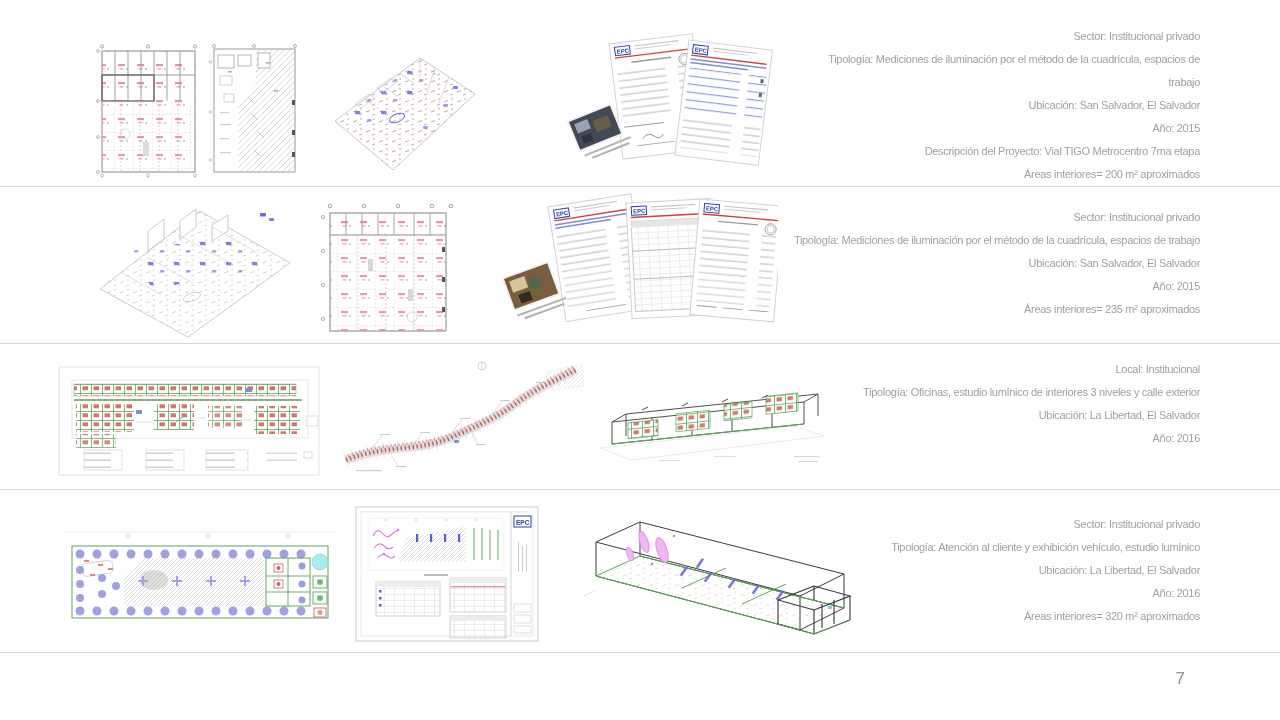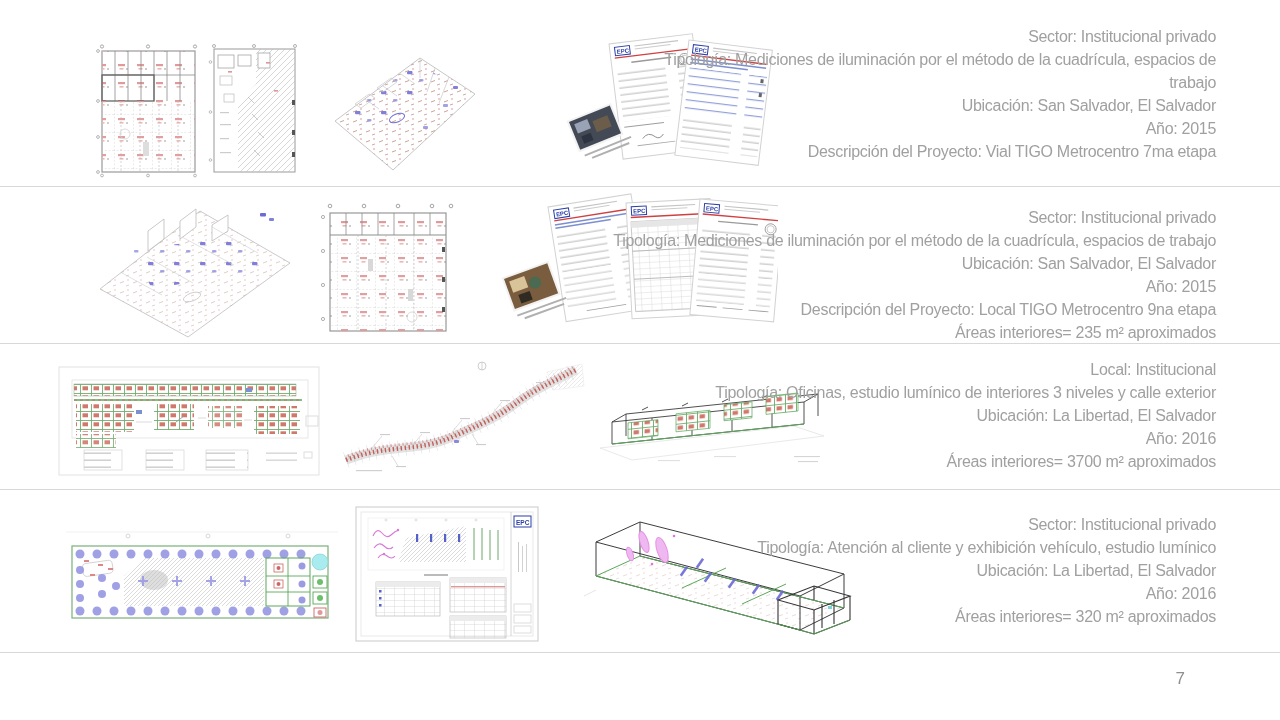--- a/index.html
+++ b/index.html
@@ -4,22 +4,22 @@
 <style>
   html,body{margin:0;padding:0;}
   body{
     width:1280px;height:720px;overflow:hidden;position:relative;background:#ffffff;
     font-family:"Liberation Sans", sans-serif;
   }
   .row{position:relative;border-bottom:1px solid #d8d8d8;}
   .row1{height:186px;} .row2{height:156px;} .row3{height:145px;} .row4{height:162px;}
   .thumb{position:absolute;}
   .info{
-    position:absolute;right:64px;text-align:right;
-    color:#a0a0a0;font-size:16px;line-height:23px;letter-spacing:-0.3px;font-weight:400;
+    position:absolute;right:80px;text-align:right;
+    color:#a0a0a0;font-size:11px;line-height:23px;letter-spacing:-0.3px;font-weight:400;
   }
   .info .line{white-space:nowrap;}
   .footer{position:relative;height:66px;}
   .page-number{
     position:absolute;right:95px;top:16px;font-size:17px;color:#8f8f8f;
   }
   svg{display:block;}
 </style>
 </head>
 <body>
@@ -172,20 +172,21 @@
     </g>
   </svg>
 
   <div class="info" style="top:25px">
     <div class="line">Sector: Institucional privado</div>
     <div class="line">Tipología: Mediciones de iluminación por el método de la cuadrícula, espacios de</div>
     <div class="line">trabajo</div>
     <div class="line">Ubicación: San Salvador, El Salvador</div>
     <div class="line">Año: 2015</div>
     <div class="line">Descripción del Proyecto: Vial TIGO Metrocentro 7ma etapa</div>
+    <div class="line">Áreas interiores= 200 m² aproximados</div>
   </div>
 </section>
 
 <section class="row row2">
   <svg class="thumb" style="left:92px;top:10px" width="205" height="143" viewBox="0 0 205 143">
     <polygon points="8,92 108,14 198,66 96,140" fill="#ffffff" stroke="#c4c4c4" stroke-width="0.9"></polygon>
     <polygon points="8,92 108,14 198,66 96,140" fill="url(#floorMarks)" opacity="0.5"></polygon>
     <polygon points="40,52 150,40 172,72 60,92" fill="url(#blueDots)" opacity="0.95"></polygon>
     <polygon points="56,54 72,42 72,22 56,34" fill="#ffffff" stroke="#bbbbbb" stroke-width="0.8"></polygon>
     <polygon points="88,42 104,30 104,12 88,24" fill="#ffffff" stroke="#bbbbbb" stroke-width="0.8"></polygon>
@@ -257,21 +258,20 @@
       <rect x="0" y="38" width="52" height="2" fill="#b0b0b0"></rect>
       <rect x="6" y="43" width="42" height="2" fill="#b0b0b0"></rect>
     </g>
   </svg>
 
   <div class="info" style="top:19px">
     <div class="line">Sector: Institucional privado</div>
     <div class="line">Tipología: Mediciones de iluminación por el método de la cuadrícula, espacios de trabajo</div>
     <div class="line">Ubicación: San Salvador, El Salvador</div>
     <div class="line">Año: 2015</div>
-    <div class="line">Descripción del Proyecto: Local TIGO Metrocentro 9na etapa</div>
     <div class="line">Áreas interiores= 235 m² aproximados</div>
   </div>
 </section>
 
 <section class="row row3">
   <svg class="thumb" style="left:58px;top:22px" width="262" height="110" viewBox="0 0 262 110">
     <rect x="1" y="1" width="260" height="108" fill="#ffffff" stroke="#e2e2e2"></rect>
     <rect x="14" y="14" width="236" height="58" fill="none" stroke="#d5d5d5" stroke-width="0.6"></rect>
     <rect x="16" y="18" width="222" height="12" fill="url(#rgCells)"></rect>
     <rect x="16" y="18" width="222" height="12" fill="none" stroke="#88aa88" stroke-width="0.5"></rect>
@@ -346,21 +346,20 @@
     <rect x="200" y="101" width="20" height="1.1" fill="#d5d5d5"></rect>
     <rect x="60" y="100" width="22" height="1.1" fill="#e0e0e0"></rect>
     <rect x="116" y="96" width="22" height="1.1" fill="#e0e0e0"></rect>
   </svg>
 
   <div class="info" style="top:14px">
     <div class="line">Local: Institucional</div>
     <div class="line">Tipología: Oficinas, estudio lumínico de interiores 3 niveles y calle exterior</div>
     <div class="line">Ubicación: La Libertad, El Salvador</div>
     <div class="line">Año: 2016</div>
-    <div class="line">Áreas interiores= 3700 m² aproximados</div>
   </div>
 </section>
 
 <section class="row row4">
   <svg class="thumb" style="left:58px;top:28px" width="290" height="128" viewBox="0 0 290 128">
     <path d="M8 14 H280" stroke="#eeeeee" stroke-width="0.8"></path>
     <circle cx="70" cy="18" r="2" fill="none" stroke="#d8d8d8"></circle>
       <circle cx="150" cy="18" r="2" fill="none" stroke="#d8d8d8"></circle>
       <circle cx="230" cy="18" r="2" fill="none" stroke="#d8d8d8"></circle>
     <rect x="14" y="28" width="256" height="72" fill="#ffffff" stroke="#7ab07a" stroke-width="1.2"></rect>

